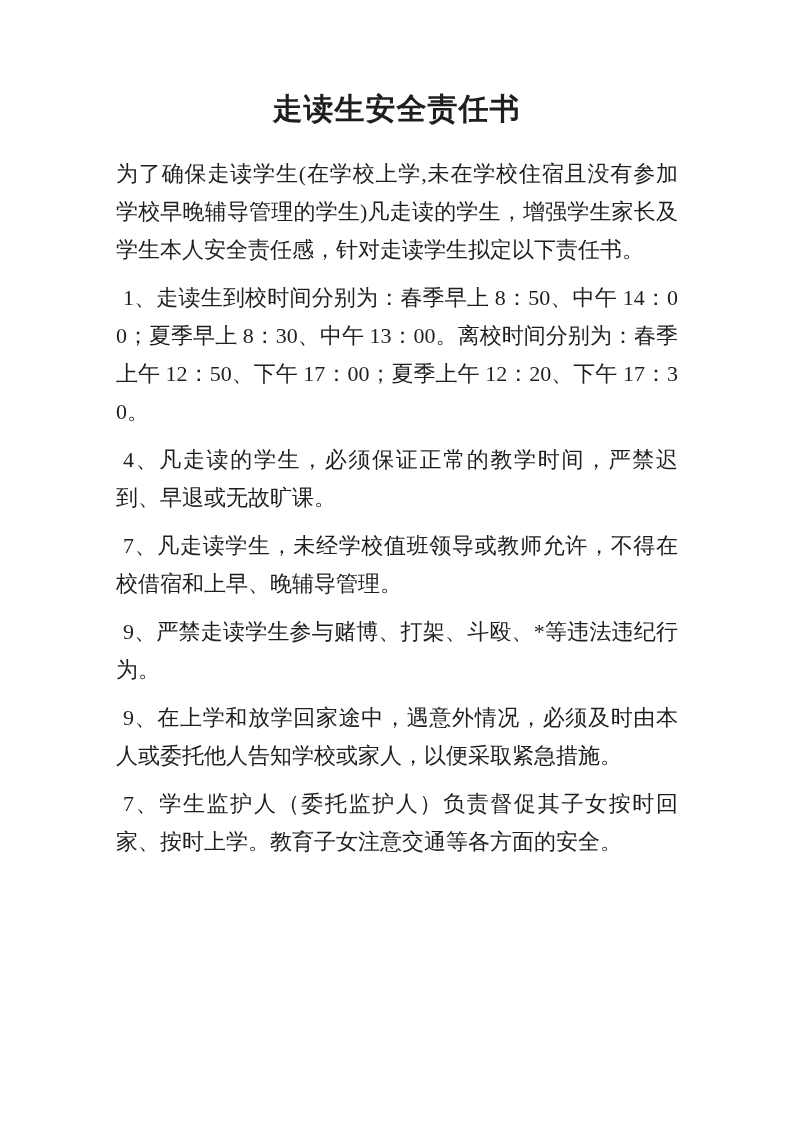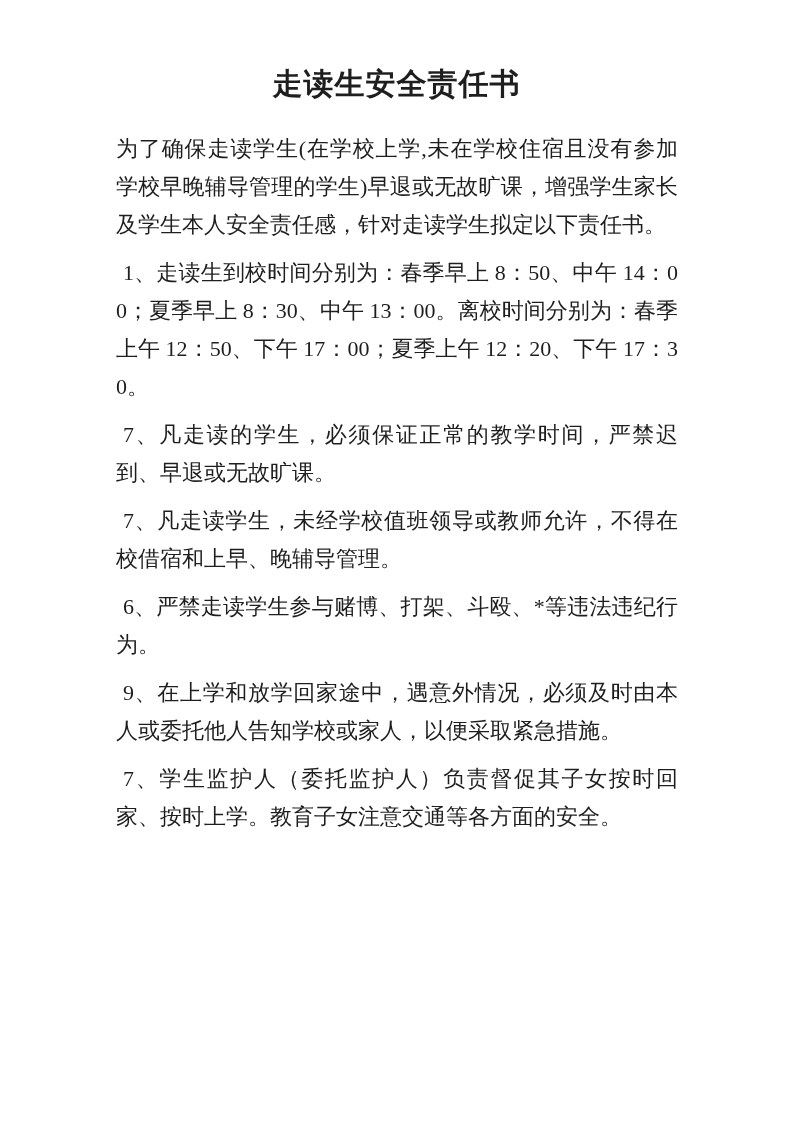--- a/index.html
+++ b/index.html
@@ -15,21 +15,21 @@
   }
   .page {
     position: relative;
     width: 793px;
     height: 1122px;
     background: #ffffff;
     overflow: hidden;
   }
   .doc-title {
     margin: 0;
-    padding-top: 63px;
+    padding-top: 88px;
     height: 42px;
     line-height: 42px;
     font-size: 30px;
     font-weight: bold;
     text-align: center;
     letter-spacing: 1px;
   }
   .content {
     width: 562px;
     margin: 25px 0 0 116px;
@@ -48,29 +48,29 @@
     text-indent: 7px;
   }
 </style>
 </head>
 <body>
 
 <div class="page">
   <h1 class="doc-title">走读生安全责任书</h1>
 
   <div class="content">
-    <p class="para intro">为了确保走读学生(在学校上学,未在学校住宿且没有参加学校早晚辅导管理的学生)早退或无故旷课，增强学生家长及学生本人安全责任感，针对走读学生拟定以下责任书。</p>
+    <p class="para intro">为了确保走读学生(在学校上学,未在学校住宿且没有参加学校早晚辅导管理的学生)凡走读的学生，增强学生家长及学生本人安全责任感，针对走读学生拟定以下责任书。</p>
 
     <p class="para clause">1、走读生到校时间分别为：春季早上 8：50、中午 14：00；夏季早上 8：30、中午 13：00。离校时间分别为：春季上午 12：50、下午 17：00；夏季上午 12：20、下午 17：30。</p>
 
 
-    <p class="para clause">7、凡走读的学生，必须保证正常的教学时间，严禁迟到、早退或无故旷课。</p>
+    <p class="para clause">4、凡走读的学生，必须保证正常的教学时间，严禁迟到、早退或无故旷课。</p>
 
     <p class="para clause">7、凡走读学生，未经学校值班领导或教师允许，不得在校借宿和上早、晚辅导管理。</p>
 
-    <p class="para clause">6、严禁走读学生参与赌博、打架、斗殴、*等违法违纪行为。</p>
+    <p class="para clause">9、严禁走读学生参与赌博、打架、斗殴、*等违法违纪行为。</p>
 
     <p class="para clause">9、在上学和放学回家途中，遇意外情况，必须及时由本人或委托他人告知学校或家人，以便采取紧急措施。</p>
 
     <p class="para clause">7、学生监护人（委托监护人）负责督促其子女按时回家、按时上学。教育子女注意交通等各方面的安全。</p>
 
   </div>
 </div>
 
 </body></html>

